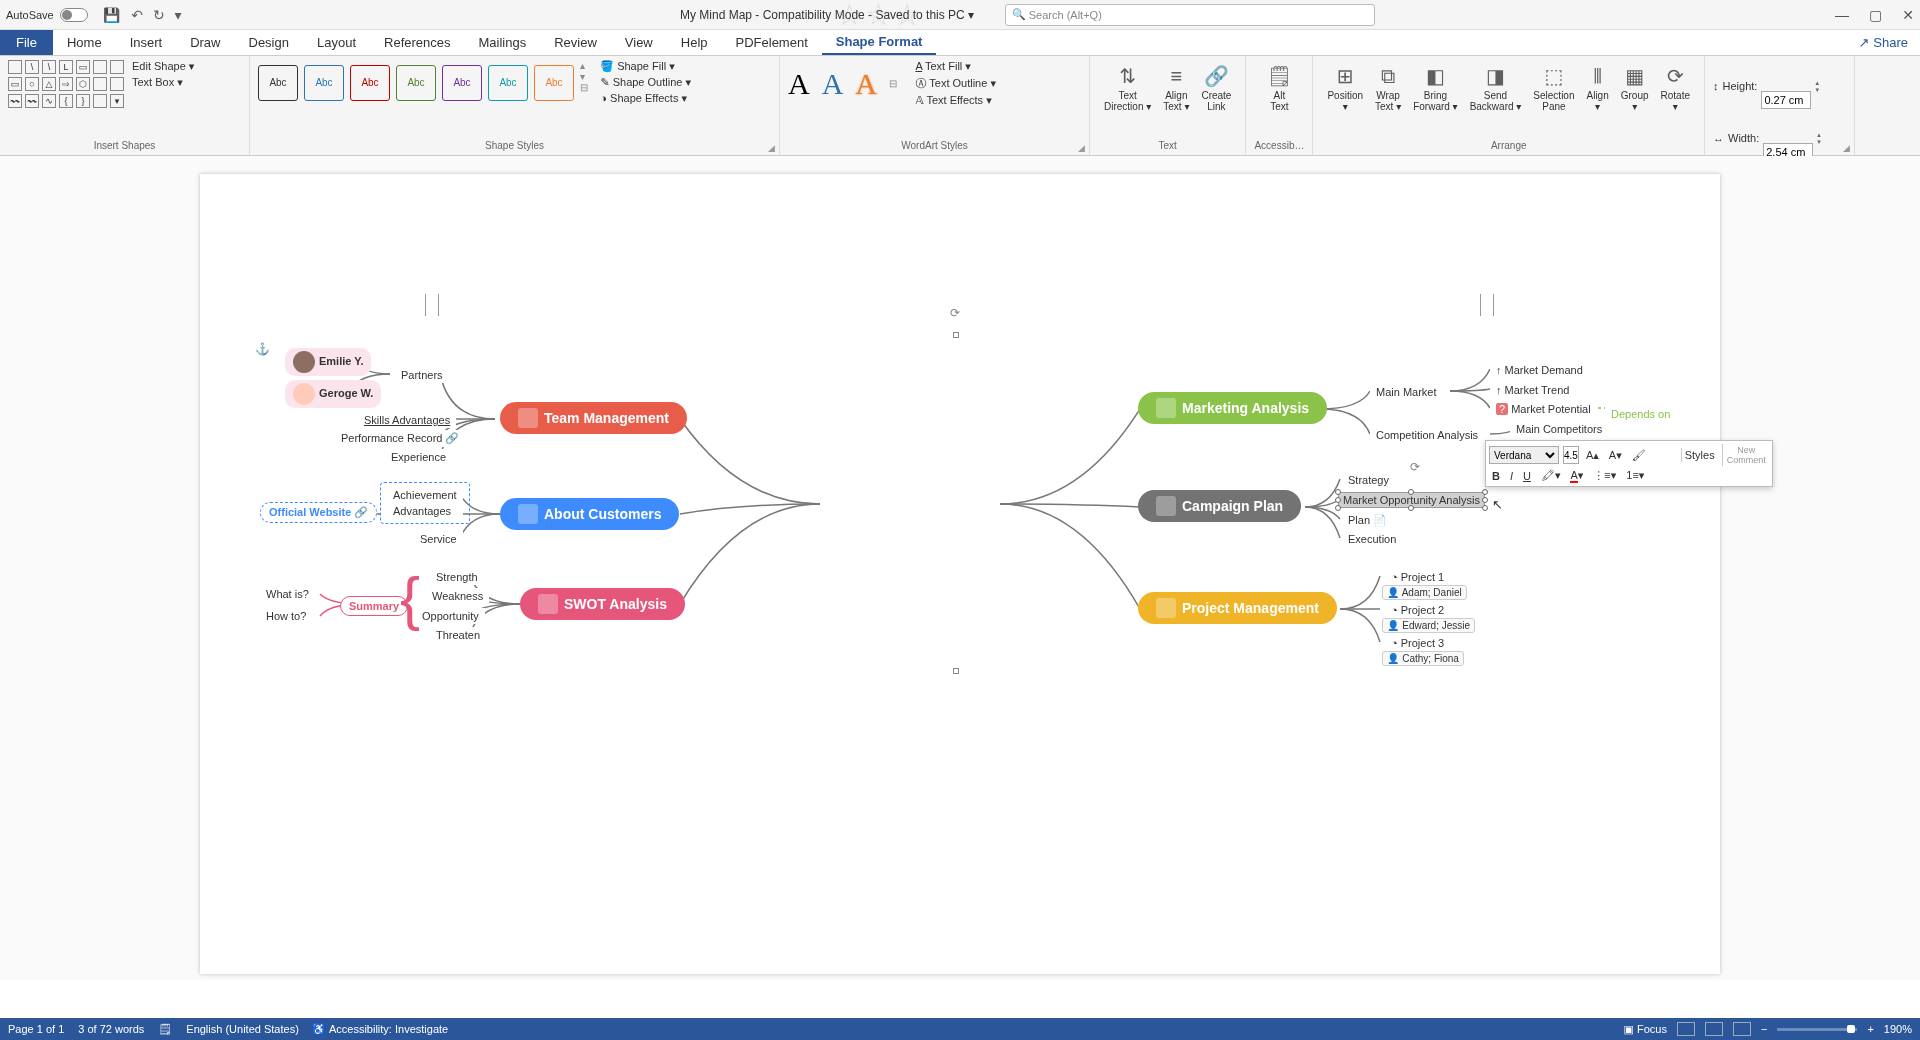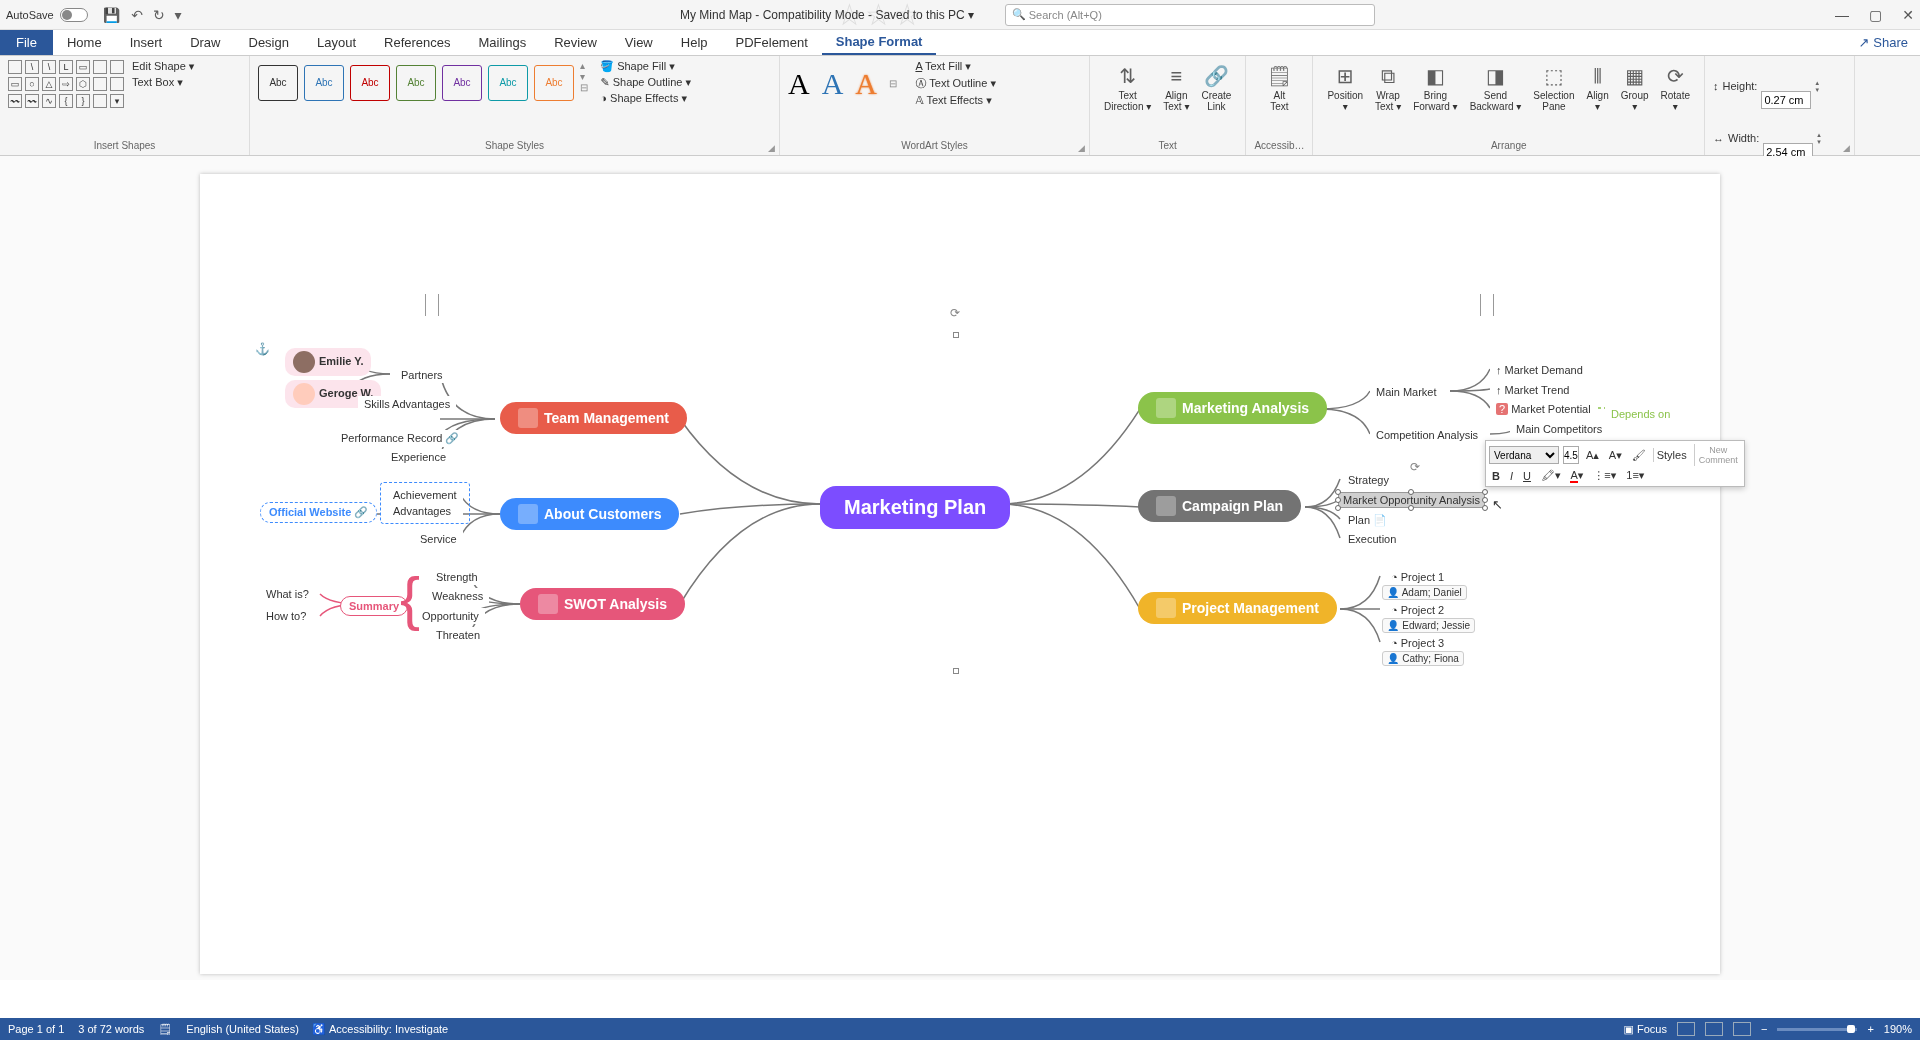--- a/index.html
+++ b/index.html
@@ -383,32 +383,29 @@
 
         <path d="M1140 435 Q1170 435 1180 402"></path>
         <path d="M1140 435 Q1170 435 1180 435"></path>
         <path d="M1140 435 Q1170 435 1180 468"></path>
       </g>
     </svg>
 
     <div style="position:absolute;left:750px;top:132px;color:#888;">⟳</div>
     <div style="position:absolute;left:753px;top:158px;width:6px;height:6px;border:1px solid #888;background:#fff;"></div>
 
-    <div class="node center-node" style="left:620px;top:312px;">
-        <span>Marketing Plan</span>
-      </div>
 
     <div class="node n-teal" style="left:300px;top:228px;">
         <span class="picon"></span>
         <span>Team Management</span>
       </div>
     <div class="sub" style="left:195px;top:193px;">Partners</div>
     <div class="tag pink" style="left:85px;top:174px;"><span class="avatar av1"></span><span>Emilie Y.</span></div>
     <div class="tag pink" style="left:85px;top:206px;"><span class="avatar av2"></span><span>Geroge W.</span></div>
-    <div class="sub" style="left:158px;top:222px;">Skills Advantages</div>
+    <div class="sub" style="left:158px;top:238px;text-decoration:underline;">Skills Advantages</div>
     <div class="sub" style="left:135px;top:256px;"><span>Performance Record</span> 🔗</div>
     <div class="sub" style="left:185px;top:275px;">Experience</div>
 
     <div class="node n-blue" style="left:300px;top:324px;">
         <span class="picon"></span>
         <span>About Customers</span>
       </div>
     <div style="position:absolute;left:180px;top:308px;border:1.5px dashed #3d8bfd;border-radius:4px;padding:4px 6px;">
       <div class="sub" style="position:static;">Achievement</div>
       <div class="sub" style="position:static;">Advantages</div>
@@ -472,21 +469,21 @@
 
     <div style="position:absolute;left:753px;top:494px;width:6px;height:6px;border:1px solid #888;background:#fff;"></div>
 
     <div class="mini-toolbar" style="left:1285px;top:266px;">
       <div class="mini-row">
         <select style="width:70px;"><option>Verdana</option></select>
         <input style="width: 16px;" value="4.5">
         <span class="mbtn">A▴</span>
         <span class="mbtn">A▾</span>
         <span class="mbtn">🖌</span>
-        <span class="mbtn" style="border-left:1px solid #ccc;">Styles</span>
+        <span class="mbtn" style="border-left:1px solid #ccc;margin-left:28px;">Styles</span>
         <span class="mbtn" style="border-left:1px solid #ccc;padding-left:4px;color:#999;white-space:pre-line;font-size:9px;text-align:center;">New
 Comment</span>
       </div>
       <div class="mini-row">
         <span class="mbtn"><b>B</b></span>
         <span class="mbtn"><i>I</i></span>
         <span class="mbtn"><u>U</u></span>
         <span class="mbtn">🖍▾</span>
         <span class="mbtn"><span style="border-bottom:2px solid red;">A</span>▾</span>
         <span class="mbtn">⋮≡▾</span>

